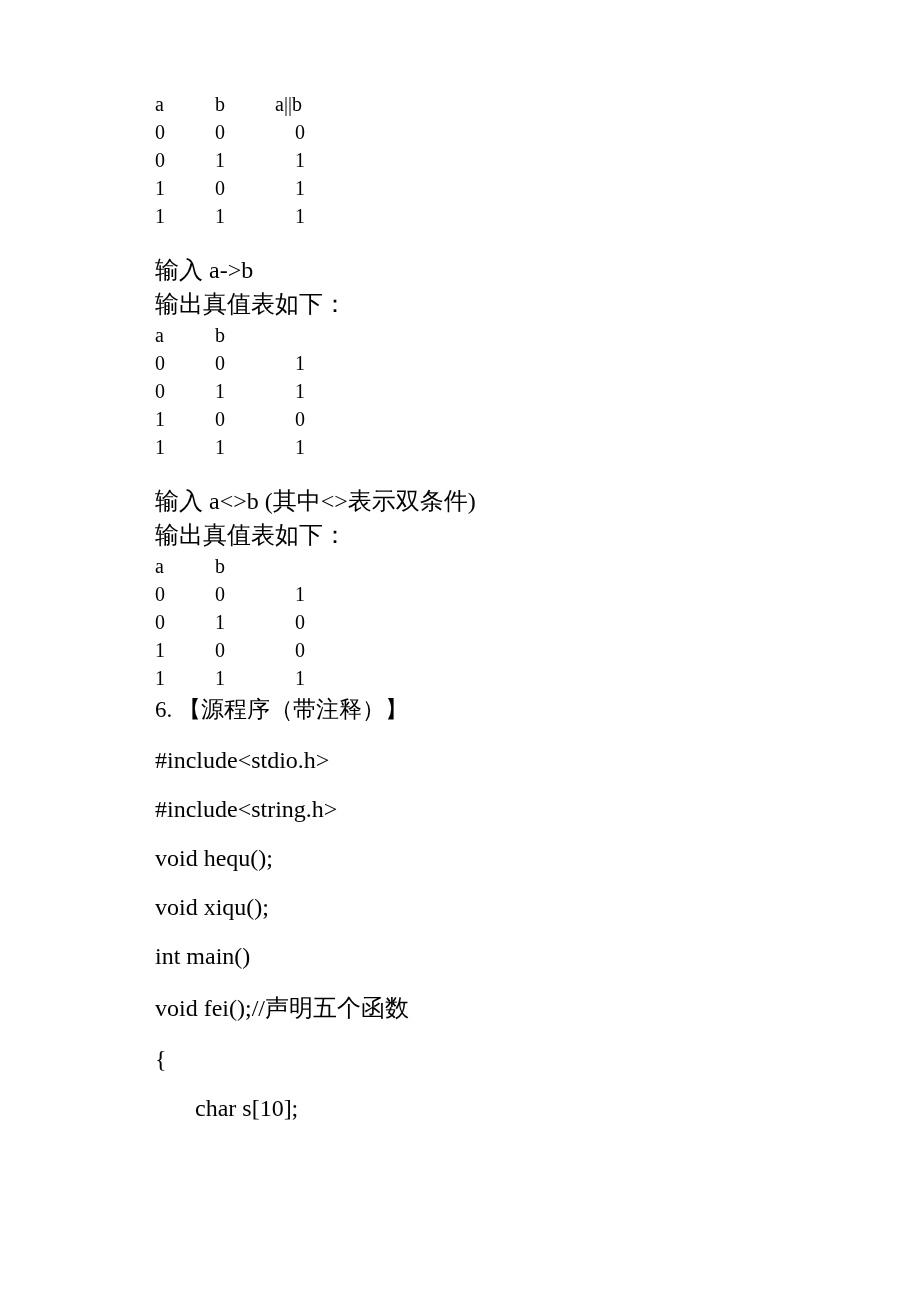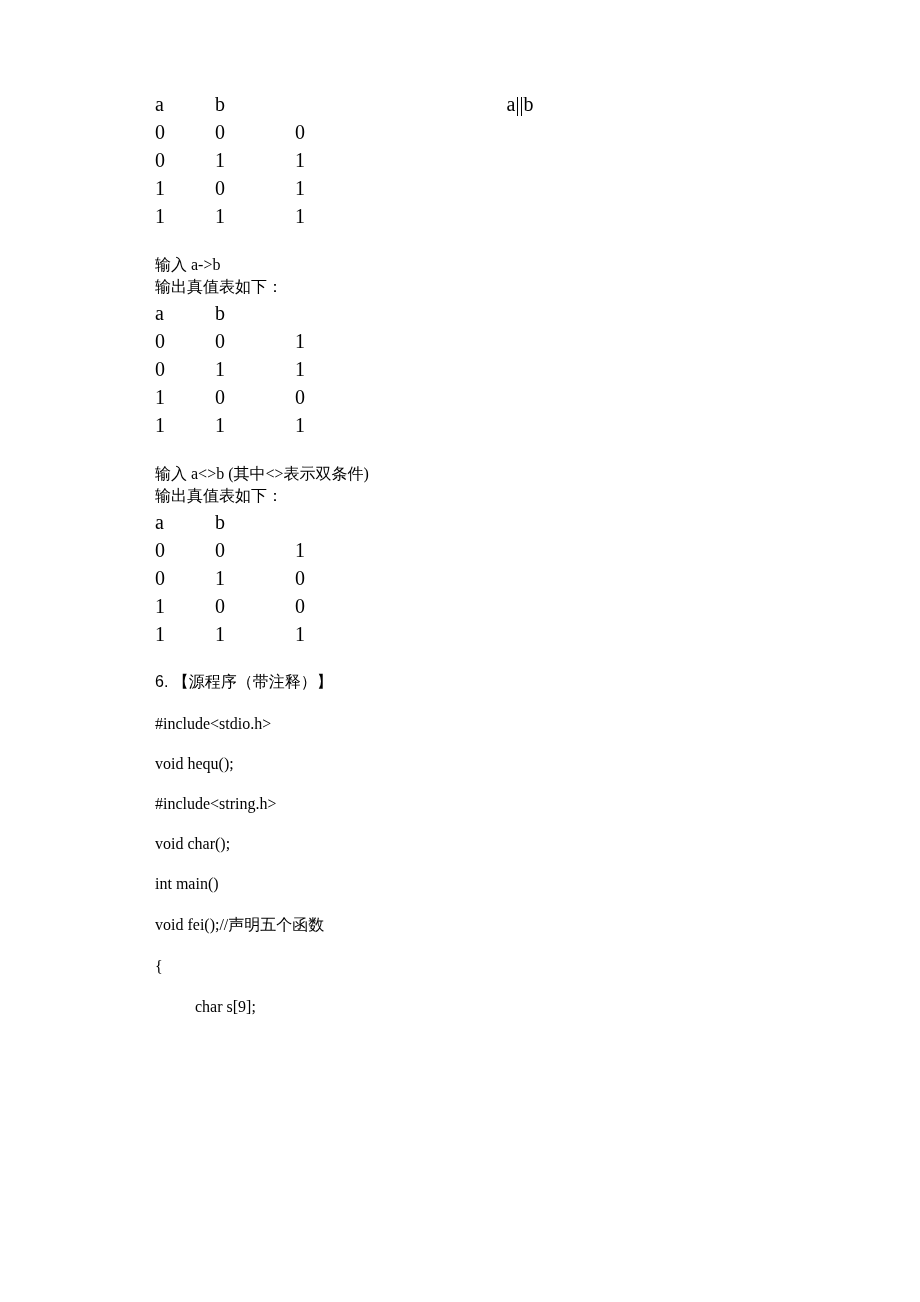--- a/index.html
+++ b/index.html
@@ -18,40 +18,40 @@
   .truth-table {
     font-size: 20px;
     line-height: 1.4;
     font-family: "Times New Roman", "SimSun", serif;
   }
   .truth-table .hdr {
     display: flex;
   }
   .truth-table .hdr .col-a { width: 60px; }
   .truth-table .hdr .col-b { width: 60px; }
-  .truth-table .hdr .col-op { flex: 1; text-align: center; }
+  .truth-table .hdr .col-op { flex: 1; }
   .truth-table .row {
     display: flex;
   }
   .truth-table .row .col-a { width: 60px; }
   .truth-table .row .col-b { width: 80px; }
   .truth-table .row .col-r { flex: 1; }
   .cn-line {
-    font-size: 16px;
+    font-size: 24px;
     line-height: 1.4;
     font-family: "SimSun", "Times New Roman", serif;
   }
   .spacer { height: 24px; }
   .section-heading {
-    font-size: 16px;
-    font-family: Liberation Sans, sans-serif;
-    margin-top: 24px;
+    font-size: 23px;
+    font-family: Liberation Serif, serif;
+    margin-top: 2px;
   }
   .code-block {
-    font-size: 16px;
+    font-size: 24px;
     font-family: "Times New Roman", "SimSun", serif;
   }
   .code-block .line {
     margin-top: 22px;
   }
   .code-block .line.indent {
     padding-left: 40px;
   }
 </style>
 </head>
@@ -146,22 +146,22 @@
       <span class="col-a">1</span>
       <span class="col-b">1</span>
       <span class="col-r">1</span>
     </div>
   </div>
 
   <div class="section-heading">6.   【源程序（带注释）】</div>
 
   <div class="code-block">
     <div class="line">#include&lt;stdio.h&gt;</div>
+    <div class="line">#include&lt;string.h&gt;</div>
     <div class="line">void hequ();</div>
-    <div class="line">#include&lt;string.h&gt;</div>
-    <div class="line">void char();</div>
+    <div class="line">void xiqu();</div>
     <div class="line">int main()</div>
     <div class="line">void fei();//声明五个函数</div>
     <div class="line">{</div>
-    <div class="line indent">char s[9];</div>
+    <div class="line indent">char s[10];</div>
   </div>
 
 </div>
 
 </body></html>

